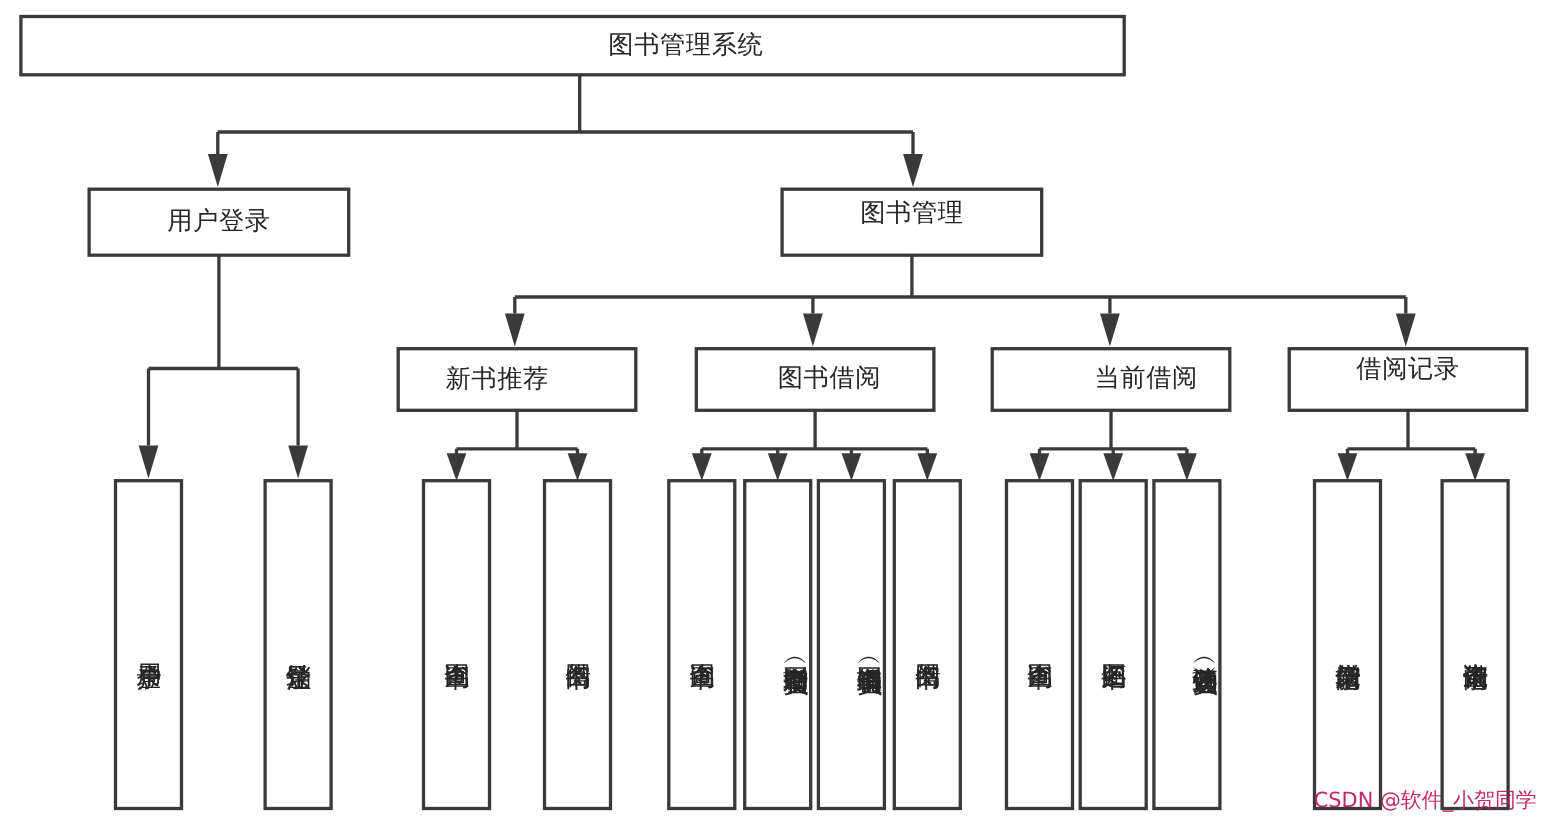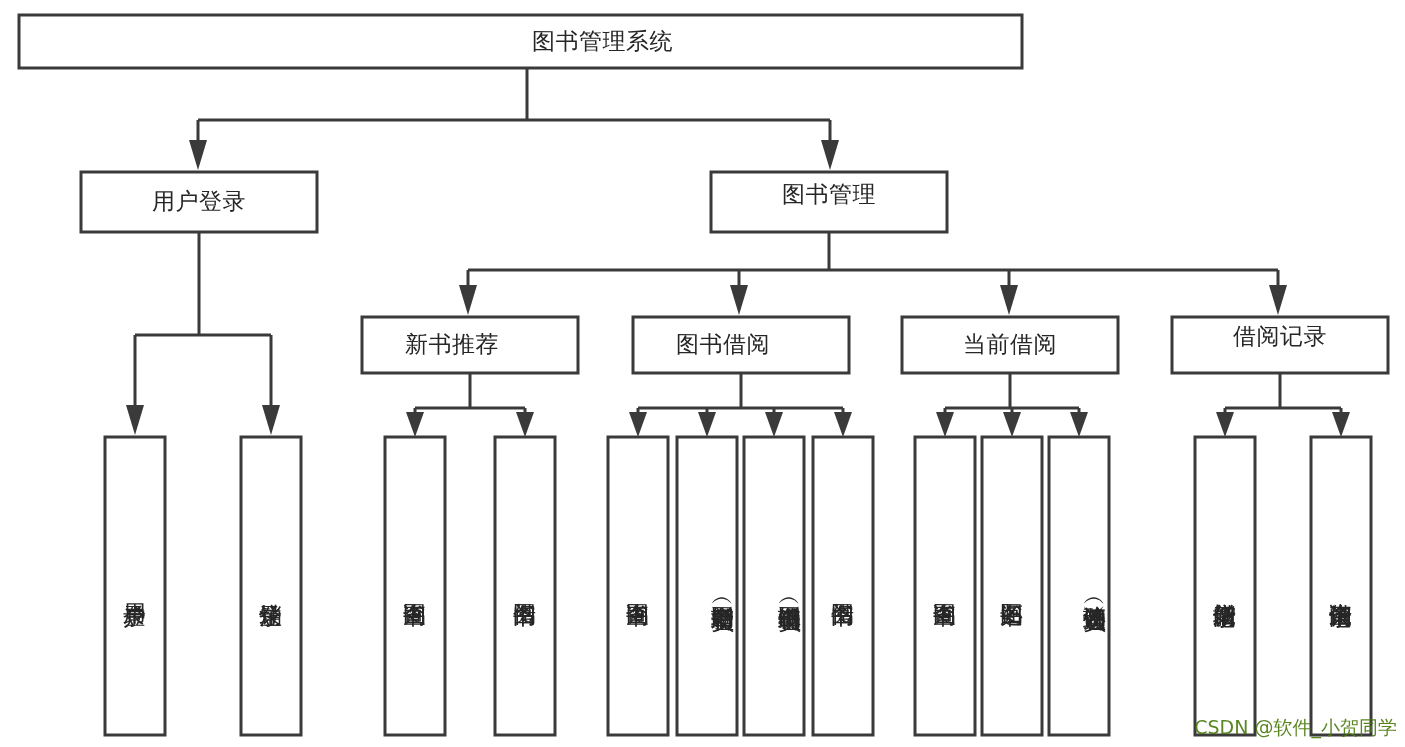--- a/index.html
+++ b/index.html
@@ -64,21 +64,21 @@
     writing-mode: vertical-rl;
     text-orientation: upright;
     pointer-events: none;
     white-space: nowrap;
   }
   .watermark {
     position: absolute;
     right: 8px;
     bottom: 6px;
     font-size: 19px;
-    color: #4d7c0f;
+    color: #be185d;
     opacity: 0.92;
     white-space: nowrap;
     font-family: "DejaVu Sans", "Liberation Sans", sans-serif;
   }
 </style>
 </head>
 <body>
 
 <div id="canvas">
 
@@ -154,28 +154,28 @@
 
     <rect class="node-box" x="915" y="437" width="60" height="298"></rect>
     <rect class="node-box" x="982" y="437" width="60" height="298"></rect>
     <rect class="node-box" x="1049" y="437" width="60" height="298"></rect>
 
     <rect class="node-box" x="1195" y="437" width="60" height="298"></rect>
     <rect class="node-box" x="1311" y="437" width="60" height="298"></rect>
 
   </svg>
 
-  <div class="node-label-h" style="left:19px; top:15px; width:1167px; height:53px;">图书管理系统</div>
+  <div class="node-label-h" style="left:19px; top:15px; width:1167px; height:53px;padding-left:21px;">图书管理系统</div>
 
   <div class="node-label-h" style="left:81px; top:172px; width:236px; height:60px;">用户登录</div>
   <div class="node-label-h" style="left:711px; top:172px; width:236px; height:46px;">图书管理</div>
 
   <div class="node-label-h" style="left:362px; top:317px; width:180px; height:56px;font-family:Liberation Serif, serif;">新书推荐</div>
-  <div class="node-label-h" style="left:633px; top:317px; width:180px; height:56px;">图书借阅</div>
-  <div class="node-label-h" style="left:902px; top:317px; width:216px; height:56px;">当前借阅</div>
+  <div class="node-label-h" style="left:664px; top:317px; width:180px; height:56px;">图书借阅</div>
+  <div class="node-label-h" style="left:902px; top:317px; width:216px; height:56px;padding-left:32px;">当前借阅</div>
   <div class="node-label-h" style="left:1172px; top:317px; width:216px; height:40px;">借阅记录</div>
 
   <div class="node-label-v" style="left:105px; top:437px; width:60px; height:298px;">用户登录</div>
   <div class="node-label-v" style="left:241px; top:437px; width:60px; height:298px;">注销登录</div>
 
   <div class="node-label-v" style="left:385px; top:437px; width:60px; height:298px;">查询图书</div>
   <div class="node-label-v" style="left:495px; top:437px; width:60px; height:298px;">借阅图书</div>
 
   <div class="node-label-v" style="left:608px; top:437px; width:60px; height:298px;">查询图书</div>
   <div class="node-label-v" style="left:677px; top:437px; width:60px; height:298px; align-items:flex-start; padding-top:8px; box-sizing:border-box;">新增图书（管理员）</div>

